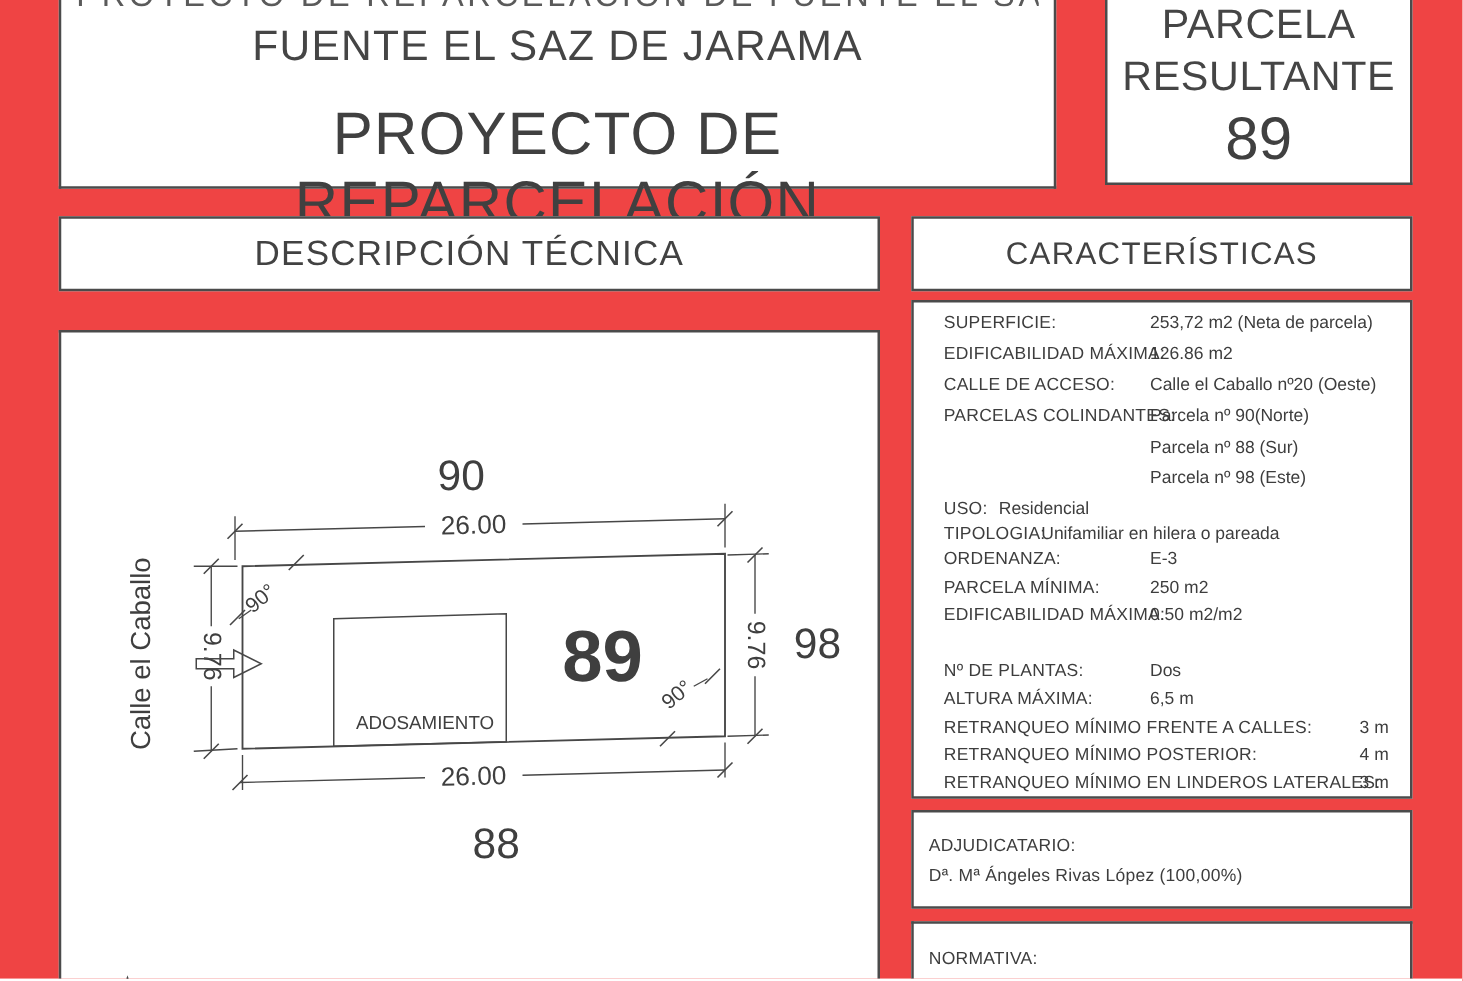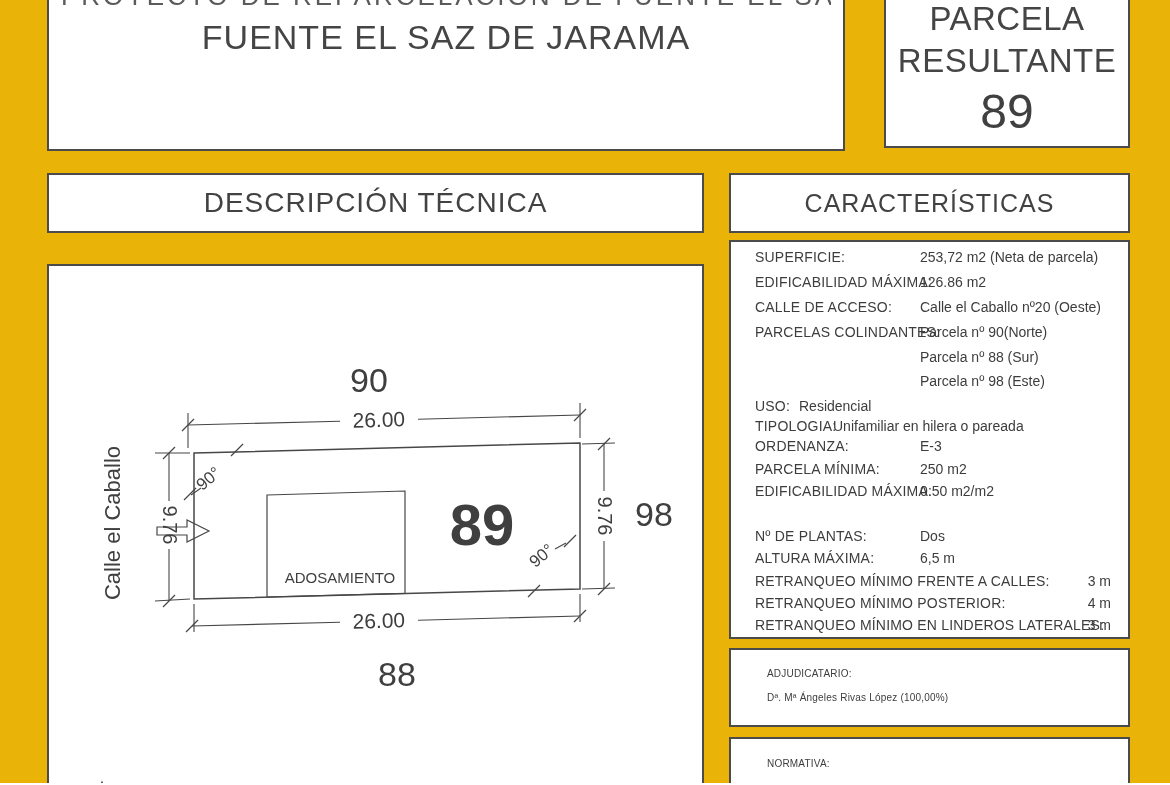--- a/index.html
+++ b/index.html
@@ -1,16 +1,16 @@
 <!DOCTYPE html>
 <html><head>
 <meta charset="utf-8">
 <style>
   html,body{margin:0;padding:0;background:#ffffff;}
-  #page{position:relative;width:1170px;height:783px;background:#eab308;overflow:hidden;
+  #page{position:relative;width:1170px;height:783px;background:#ef4444;overflow:hidden;
         font-family:"Liberation Sans", sans-serif;color:#3d3d3d;}
   .box{position:absolute;border:2px solid #4b4b4b;background:#fff;box-sizing:border-box;}
   .no-top{border-top:none;}
   .no-bottom{border-bottom:none;}
   .ctr{text-align:center;}
 
   
   #title-box{left:47px;top:0;width:798px;height:151px;}
   .clip-strip{position:absolute;left:12px;right:12px;top:0;height:8px;overflow:hidden;text-align:center;color:#5a5a5a;}
   .clip-strip span{display:block;margin-top:-19px;font-size:26px;letter-spacing:3px;white-space:nowrap;}
@@ -35,21 +35,21 @@
   
   .row{position:absolute;left:24px;right:14px;height:18px;font-size:14px;white-space:nowrap;}
   .row .lab{letter-spacing:.2px;text-align:center;}
   .row .val{position:absolute;top:0;}
   .v-col .val{left:165px;}
   .v-uso .val{left:44px;}
   .v-tip .val{left:78px;}
   .v-ocu .val{left:252px;}
   .v-right .val{right:3px;}
 
-  .blk-label{position:absolute;left:36px;font-size:10px;letter-spacing:.2px;}
+  .blk-label{position:absolute;left:12px;font-size:14px;letter-spacing:.2px;}
   .norm-clip{position:absolute;left:24px;right:10px;top:44px;height:4px;overflow:hidden;color:#8a8a8a;}
   .norm-clip span{display:block;margin-top:-12px;font-size:13px;white-space:nowrap;}
 
   
   #diagram{position:absolute;left:0;top:0;}
   #diagram text{font-family:"Liberation Sans", sans-serif;fill:#3f3f3f;}
   #diagram line, #diagram polygon, #diagram path{stroke:#474747;fill:none;}
   .dimline{stroke-width:1.1;}
   .tick{stroke-width:1.3;}
   .outline{stroke-width:1.5;}
@@ -57,20 +57,21 @@
 </head>
 <body>
 
 <div id="page">
 
   <div id="title-box" class="box no-top ctr">
     <div class="clip-strip">
         <span>PROYECTO DE REPARCELACION DE FUENTE EL SAZ DE JARAMA</span>
       </div>
     <div class="title-l1">FUENTE EL SAZ DE JARAMA</div>
+    <div class="title-l2">PROYECTO DE REPARCELACIÓN</div>
   </div>
 
   <div id="badge-box" class="box no-top ctr">
     <div class="badge-l" style="top:42px">RESULTANTE</div>
     <div class="badge-l" style="top:0px">PARCELA</div>
     <div class="badge-n" style="top:84px">89</div>
   </div>
 
   <div id="left-header" class="box panel-header">
     <span>DESCRIPCIÓN TÉCNICA</span>

